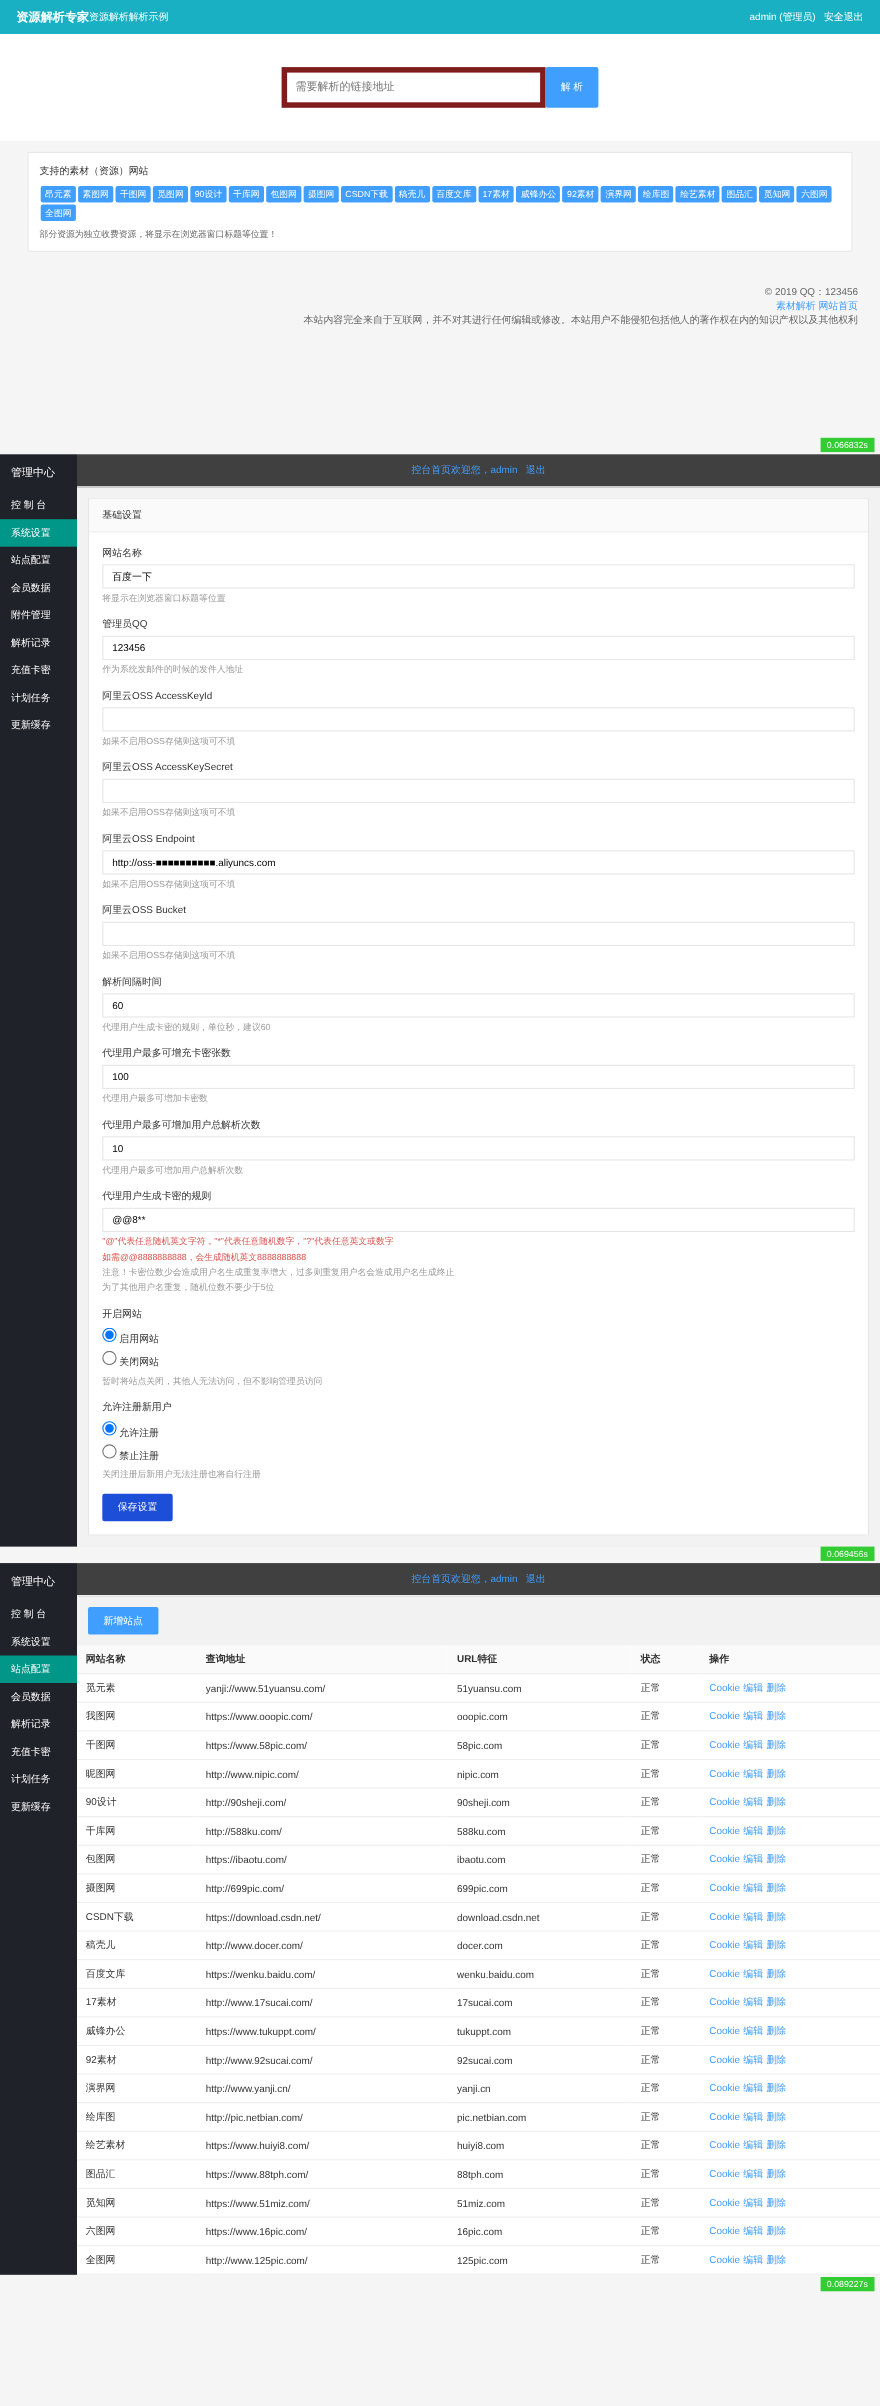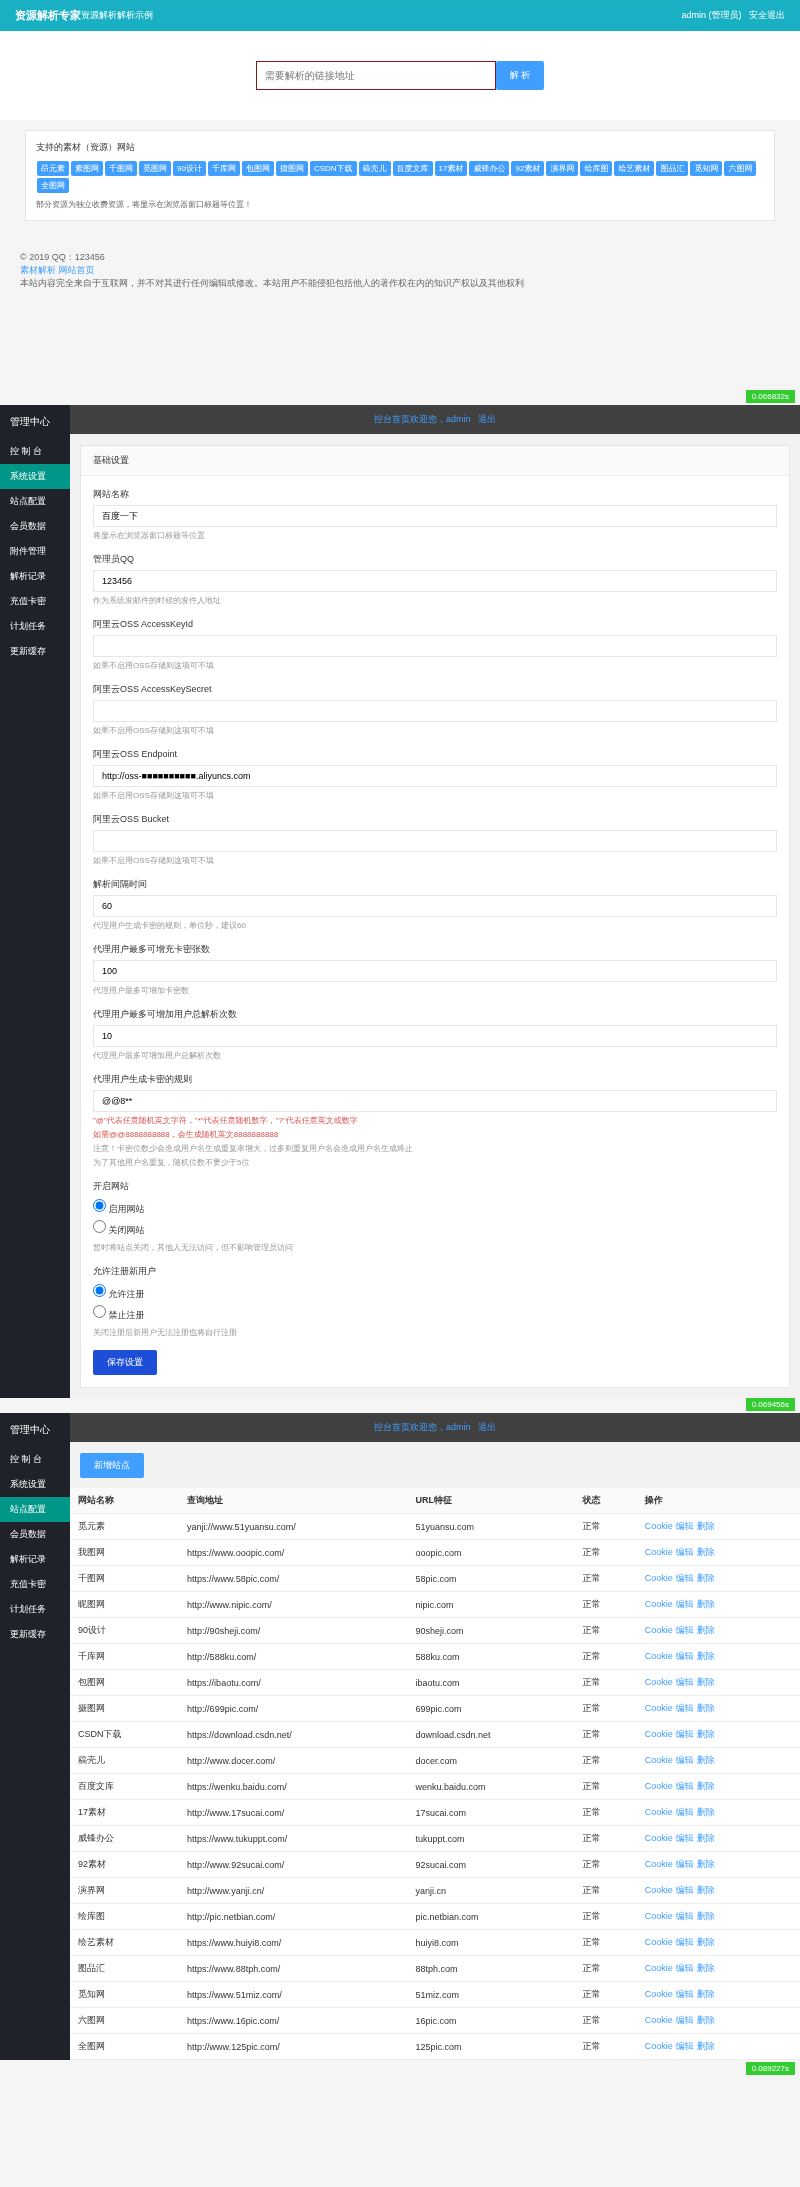--- a/index.html
+++ b/index.html
@@ -3,26 +3,26 @@
 <meta charset="utf-8">
 <style>
 *{box-sizing:border-box;margin:0;padding:0}
 body{font-family:-apple-system,sans-serif;font-size:9px;background:#f5f5f5;color:#333}
 .topbar{background:#1ab0c4;color:#fff;padding:8px 15px;display:flex;justify-content:space-between;align-items:center}
 .topbar-left{display:flex;align-items:center}
 .brand{font-size:11px;font-weight:bold}
 .topbar a{color:#fff;text-decoration:none}
 .search-area{padding:30px 0;text-align:center;background:#fff}
 .search-box{display:inline-flex}
-.search-input{width:240px;padding:8px;border:1px solid #7f1d1d;font-size:10px}
+.search-input{width:240px;padding:8px;border:5px solid #7f1d1d;font-size:10px}
 .search-btn{background:#409eff;color:#fff;border:none;padding:8px 20px;cursor:pointer}
 .support-panel{margin:10px 25px;border:1px solid #e6e6e6;padding:10px;background:#fff}
 .tag{display:inline-block;background:#409eff;color:#fff;padding:2px 4px;margin:1px;font-size:8px;border-radius:2px}
 .note{font-size:8px;color:#666;margin-top:5px}
-.footer{text-align:left;padding:20px;font-size:9px;color:#666}
+.footer{text-align:right;padding:20px;font-size:9px;color:#666}
 .footer a{color:#409eff;text-decoration:none}
 .section{background:#e8e8e8;position:relative}
 .timer{position:absolute;right:5px;top:-15px;background:#3c3;color:#fff;padding:2px 6px;font-size:8px}
 .layout{display:flex;min-height:400px}
 .sidebar{width:70px;background:#20222a;color:#fff}
 .sidebar-title{padding:10px;font-size:10px;font-weight:normal}
 .sidebar-item{padding:6px 10px;font-size:9px;cursor:pointer}
 .sidebar-item.active{background:#009688}
 .main{flex:1;background:#f2f2f2;padding:0}
 .crumb{background:#404040;padding:8px 12px;display:flex;justify-content:center;border-bottom:1px solid #eee}

